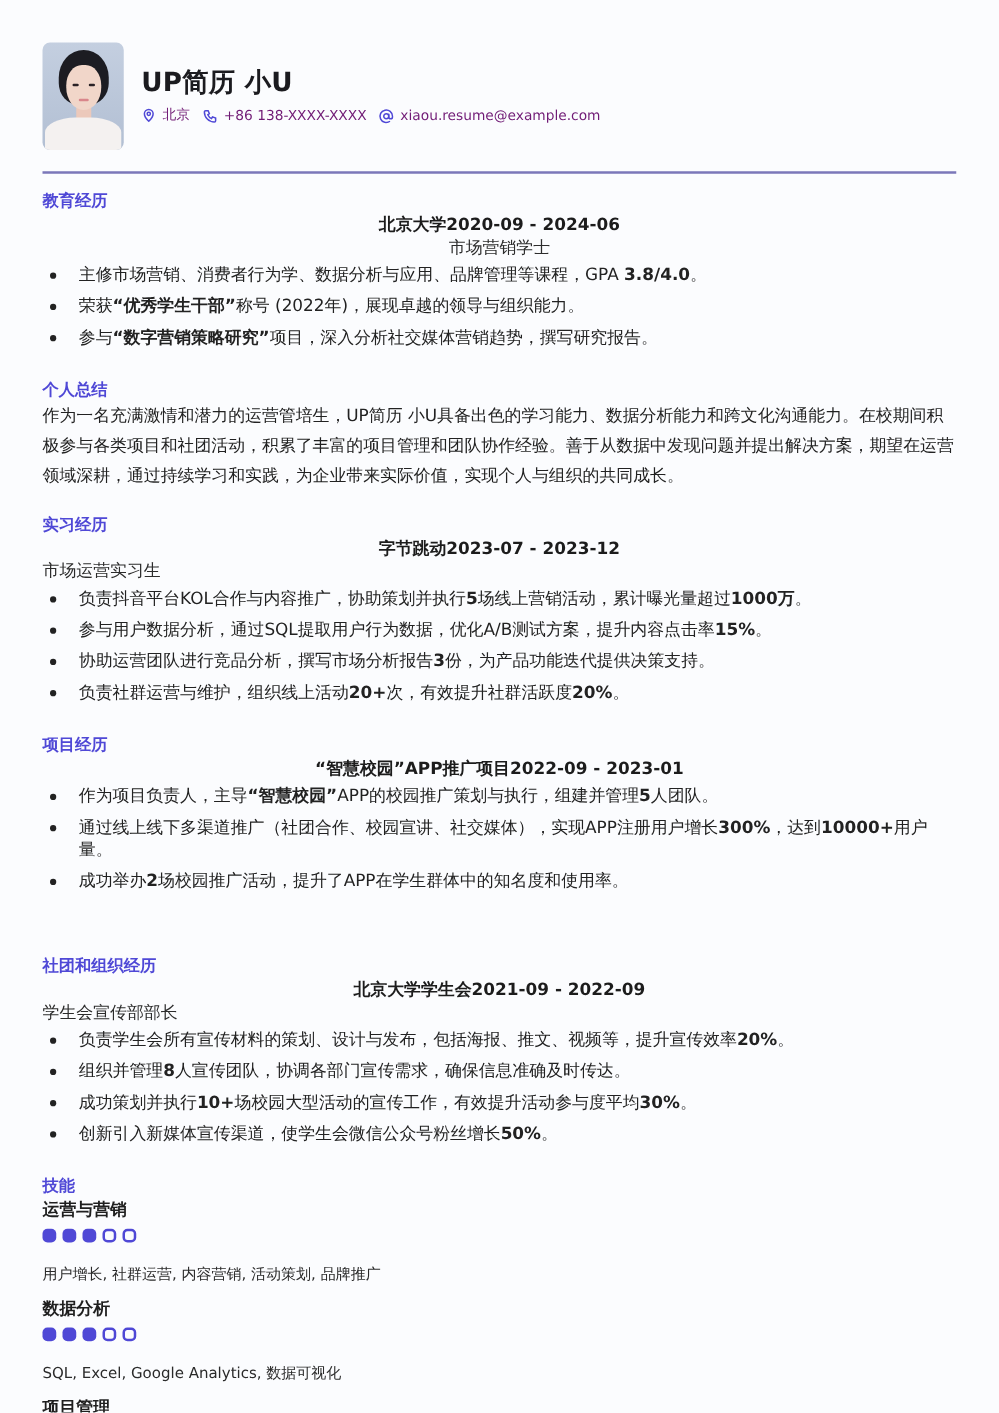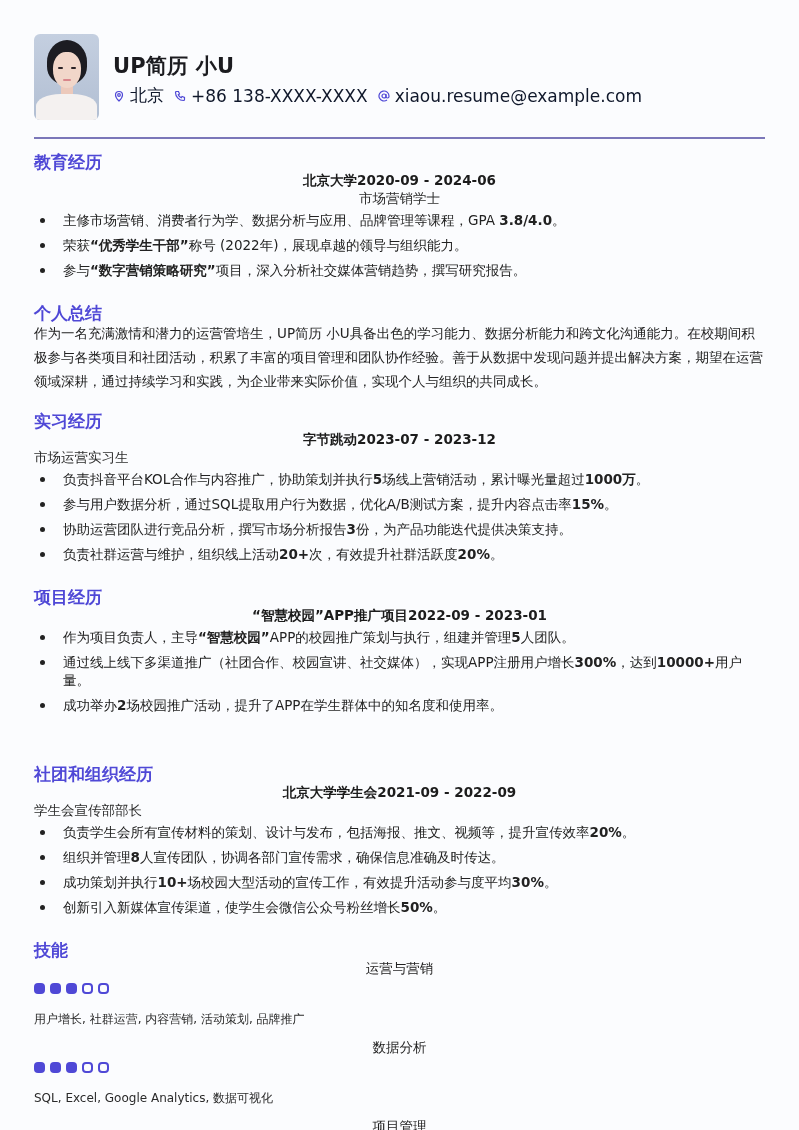--- a/index.html
+++ b/index.html
@@ -31,46 +31,46 @@
     .avatar .eye { position: absolute; top: 33px; width: 5px; height: 2px; background: #2a2226; border-radius: 2px; }
     .avatar .eye.l { left: 24px; } .avatar .eye.r { left: 37px; }
     .avatar .mouth { position: absolute; left: 29px; top: 45px; width: 8px; height: 2px; background: #d9868b; border-radius: 2px; }
     .avatar .neck { position: absolute; left: 27px; top: 52px; width: 12px; height: 10px; background: #ecc9bb; }
     .avatar .shirt {
       position: absolute; left: 2px; top: 60px; width: 61px; height: 30px;
       background: #f4f1f0; border-radius: 40% 40% 0 0;
     }
     .head-info { margin-left: 14px; padding-top: 18px; }
     .name { font-size: 21px; font-weight: bold; color: #1b1b1f; letter-spacing: 0.2px; line-height: 28px; }
-    .contacts { display: flex; align-items: center; margin-top: 4px; font-size: 17px; color: #0f172a; }
+    .contacts { display: flex; align-items: flex-end; margin-top: 4px; font-size: 11px; color: #701a75; }
     .contact { display: flex; align-items: center; margin-right: 10px; }
     .contact svg { width: 12px; height: 12px; margin-right: 5px; }
 
     .divider { position: absolute; left: 0; top: 103px; width: 731px; height: 1.5px; background: #7b77b9; }
 
     
     .sec { position: absolute; left: 0; width: 731px; }
-    .sec-title { color: #4f48d6; font-weight: bold; font-size: 17px; line-height: 18px; }
+    .sec-title { color: #4f48d6; font-weight: bold; font-size: 13px; line-height: 18px; }
     .row { display: flex; justify-content: center; line-height: 18px; }
     .org { font-weight: bold; color: #1c1c1c; }
     .date { font-weight: bold; color: #1c1c1c; }
     .sub { color: #2c2c2c; line-height: 18px; }
     ul.bullets { list-style: none; margin-top: 4px; }
     ul.bullets li {
       position: relative; padding-left: 29px; line-height: 18px; margin-bottom: 7px; color: #222;
       padding-right: 10px;
     }
     ul.bullets li::before {
       content: ""; position: absolute; left: 6px; top: 7px; width: 5px; height: 5px;
       border-radius: 50%; background: #222;
     }
     .para { line-height: 24px; color: #222; margin-top: 2px; }
     b { font-weight: bold; }
 
-    .skill-name { font-weight: normal; line-height: 18px; margin-top: 0; text-align: center; }
+    .skill-name { font-weight: bold; line-height: 18px; margin-top: 0; }
     .dots { display: flex; margin-top: 4px; height: 14px; align-items: center; }
     .dot { width: 11px; height: 11px; border-radius: 4px; margin-right: 5px; }
     .dot.on { background: #4f48d6; }
     .dot.off { border: 2px solid #4f48d6; background: transparent; }
     .skill-kw { font-size: 12px; color: #2a2a2a; line-height: 16px; margin-top: 16px; }
   </style>
 </head>
 <body>
 
 <div class="page">

